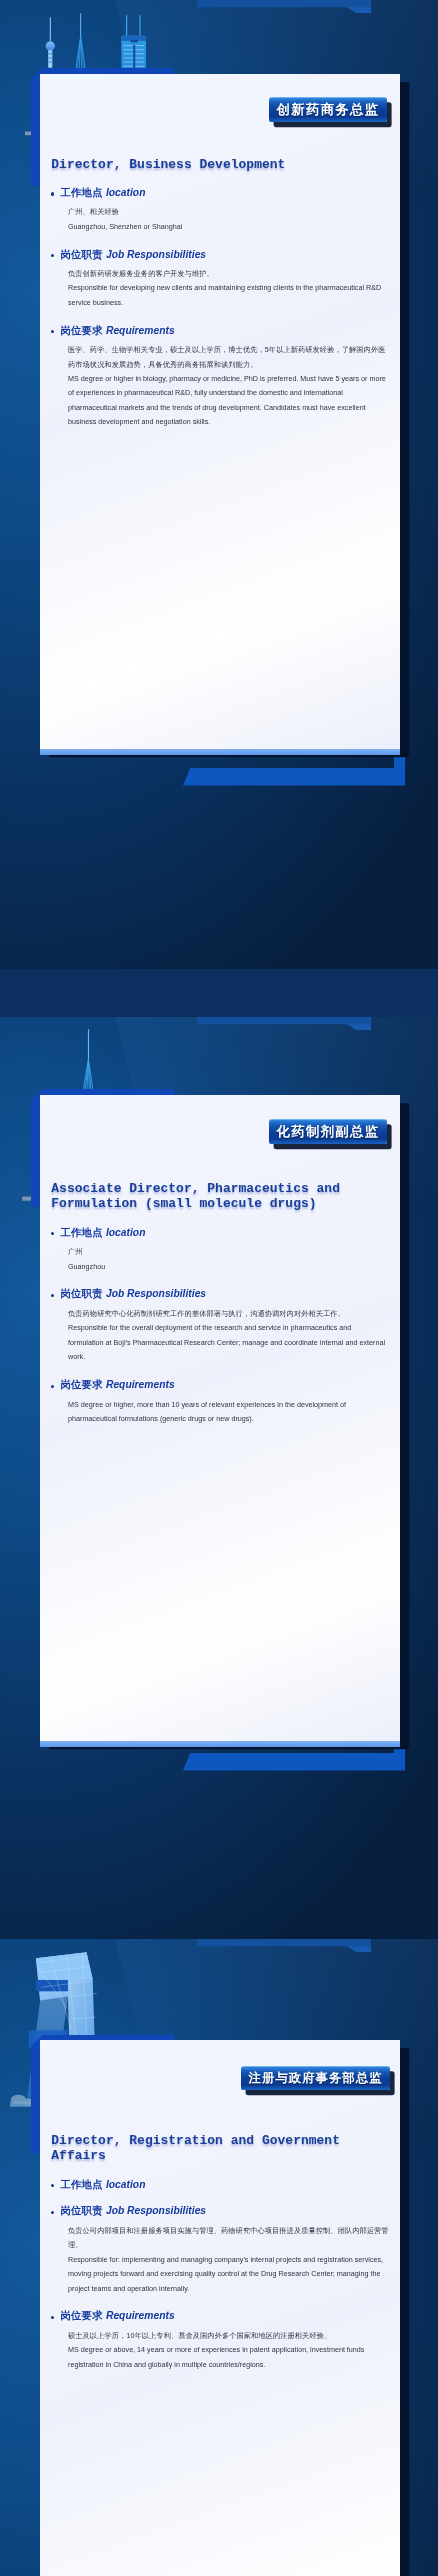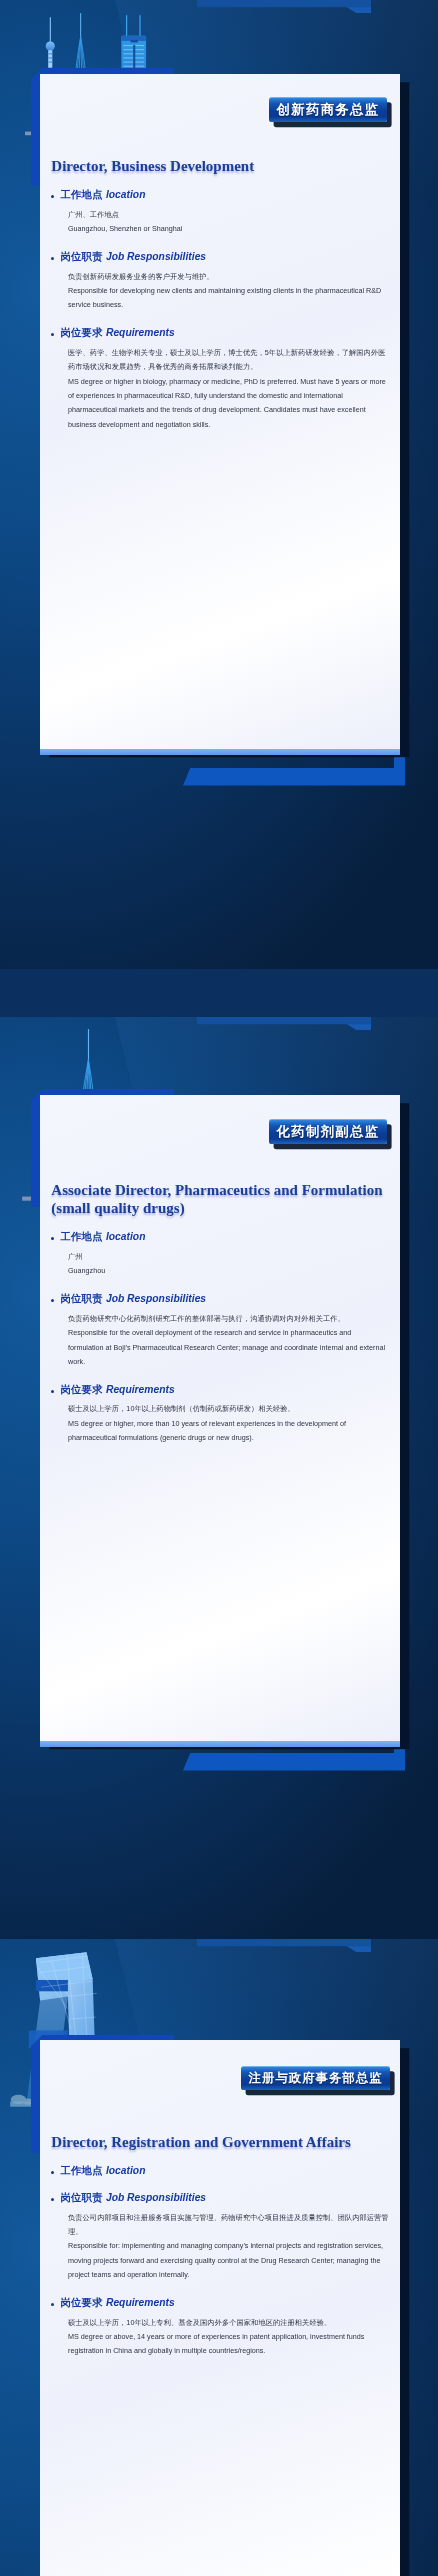--- a/index.html
+++ b/index.html
@@ -92,23 +92,23 @@
     text-shadow:0 0.5px 1px rgba(0,0,0,.45);
     border-top:0.5px solid #6fb2f0;
   }
   .badge::before {
     content:""; position:absolute; left:-3.6px; right:-3.6px; top:4.1px; bottom:-6.2px;
     background:#2a3f63; border-radius:2.1px; z-index:-1;
   }
 
   
   .jobtitle {
-    font-family:Liberation Serif, serif;
+    font-family:Liberation Mono, monospace;
     font-weight:700;
-    font-size:15px;
+    font-size:13px;
     line-height:1.22;
     color:#1b3f97;
     text-shadow:0 1.5px 2.1px rgba(120,140,210,.60);
     padding:0 11.3px 0 11.3px;
   }
 
   .bullet {
     display:flex; align-items:flex-start; gap:6px;
     padding:0 11.3px;
     margin-top:13.4px;
@@ -249,21 +249,21 @@
       </div>
 
       <div style="height:65px;"></div>
       <div class="jobtitle">Director, Business Development</div>
 
       <div class="bullet">
         <span class="dot"></span>
         <span class="bhead"><span>工作地点</span> <span class="en">location</span></span>
       </div>
       <div class="body">
-        <p class="cn">广州、工作地点</p>
+        <p class="cn">广州、相关经验</p>
         <p>Guangzhou, Shenzhen or Shanghai</p>
       </div>
 
       <div class="bullet">
         <span class="dot"></span>
         <span class="bhead"><span>岗位职责</span> <span class="en">Job Responsibilities</span></span>
       </div>
       <div class="body">
         <p class="cn">负责创新药研发服务业务的客户开发与维护。</p>
         <p>Responsible for developing new clients and maintaining existing clients in the pharmaceutical R&amp;D service business.</p>
@@ -330,21 +330,21 @@
     <div class="lframe" style="left:394px; top:160px; width:11.3px; height:587px;"></div>
     <div class="lframe" style="left:183px; top:736px; width:222px; height:17.5px; clip-path:polygon(7.2px 0,100% 0,100% 100%,0 100%);"></div>
 
     <div class="card" style="top:78px; padding:17.5px 0 20.6px 0; min-height:646px;">
 
       <div class="badgewrap" style="top:24px; right:13.4px;">
         <div class="badge">化药制剂副总监</div>
       </div>
 
       <div style="height:68px;"></div>
-      <div class="jobtitle">Associate Director, Pharmaceutics and Formulation (small quality drugs)</div>
+      <div class="jobtitle">Associate Director, Pharmaceutics and Formulation (small molecule drugs)</div>
 
       <div class="bullet">
         <span class="dot"></span>
         <span class="bhead"><span>工作地点</span> <span class="en">location</span></span>
       </div>
       <div class="body">
         <p class="cn">广州</p>
         <p>Guangzhou</p>
       </div>
 
@@ -355,21 +355,20 @@
       <div class="body">
         <p class="cn">负责药物研究中心化药制剂研究工作的整体部署与执行，沟通协调对内对外相关工作。</p>
         <p>Responsible for the overall deployment of the research and service in pharmaceutics and formulation at Boji′s Pharmaceutical Research Center; manage and coordinate internal and external work.</p>
       </div>
 
       <div class="bullet">
         <span class="dot"></span>
         <span class="bhead"><span>岗位要求</span> <span class="en">Requirements</span></span>
       </div>
       <div class="body">
-        <p class="cn">硕士及以上学历，10年以上药物制剂（仿制药或新药研发）相关经验。</p>
         <p>MS degree or higher, more than 10 years of relevant experiences in the development of pharmaceutical formulations (generic drugs or new drugs).</p>
       </div>
 
     </div>
   </section>
 
   <section class="panel p3">
     <div class="chev"></div>
     <div class="chev2"></div>
     <div class="streak"></div>

